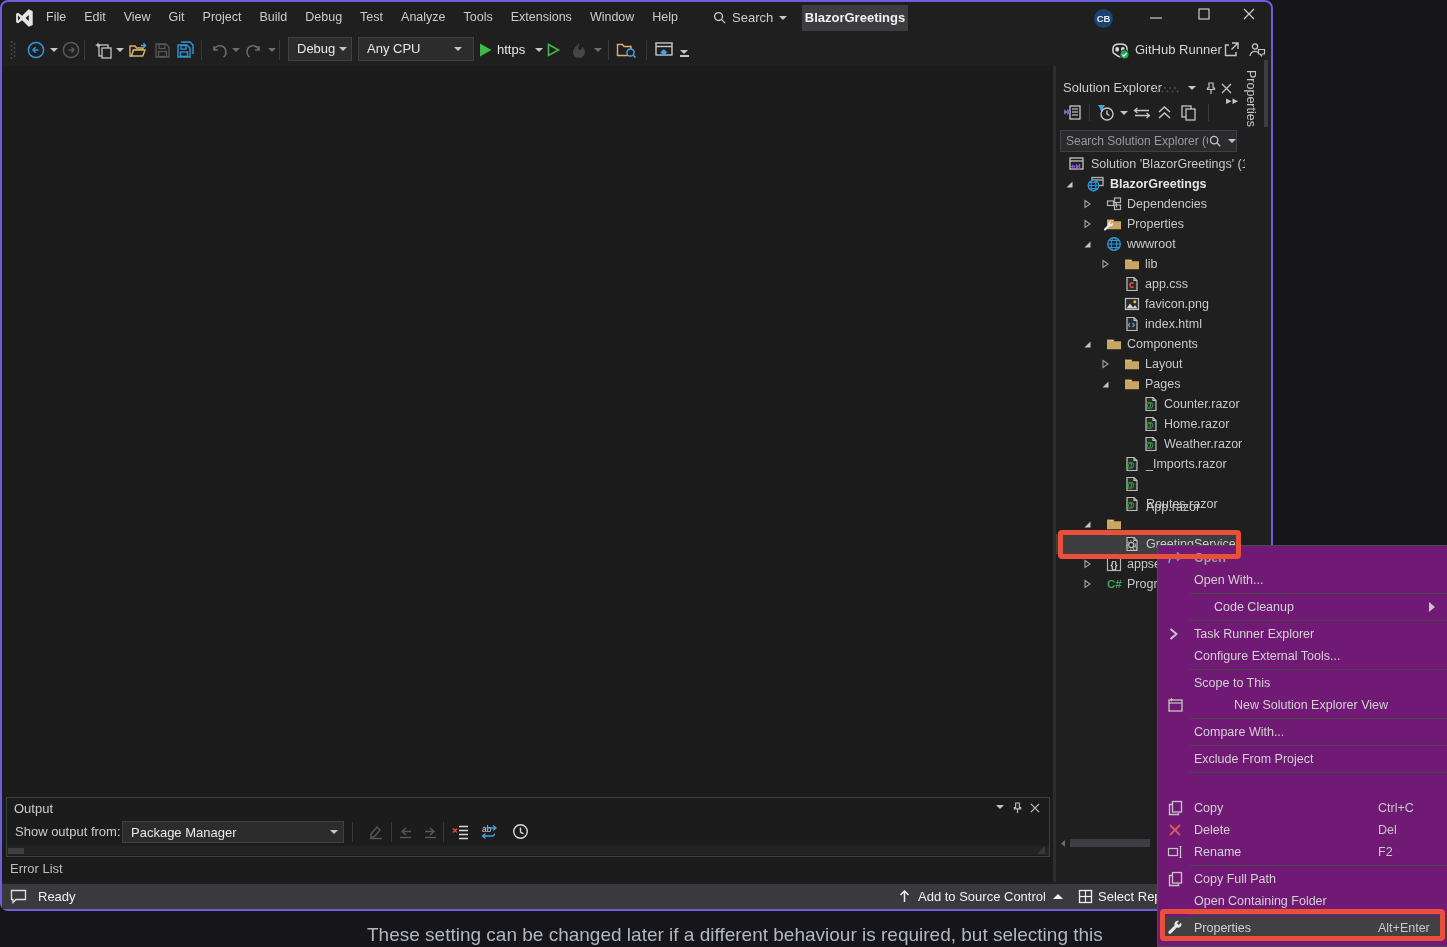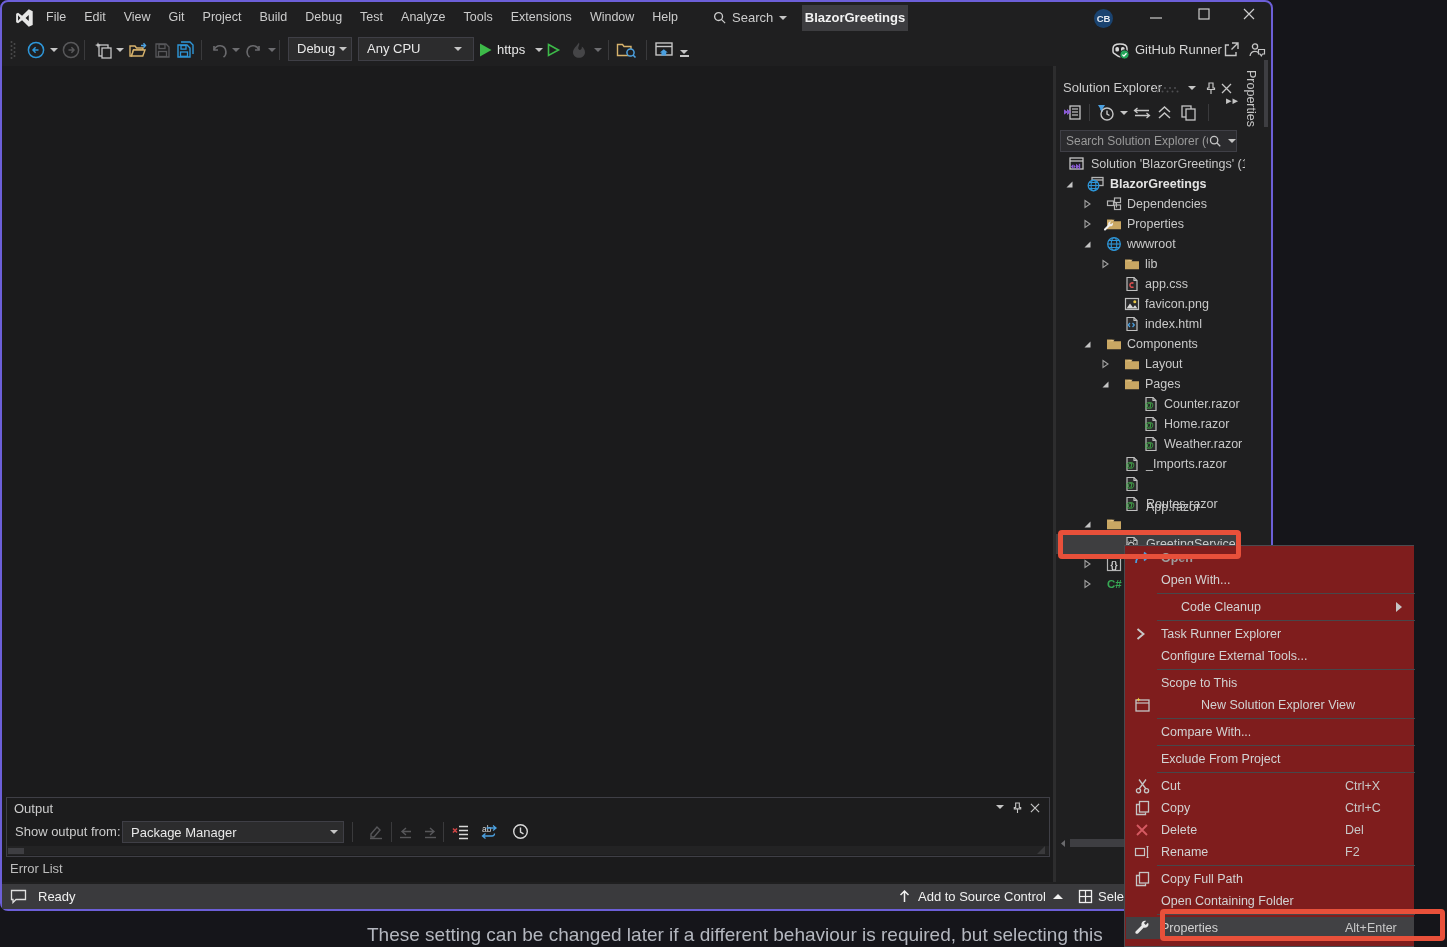--- a/index.html
+++ b/index.html
@@ -480,21 +480,21 @@
   </svg>
 <div class="abs" style="left:918px;top:884px;color:#f0f0f0;font-size:13px;line-height:25px;">Add to Source Control</div>
 <div class="abs" style="left:1053px;top:894px;width:0;height:0;border-left:5px solid transparent;border-right:5px solid transparent;border-bottom:5px solid #f0f0f0;"></div>
 <svg class="abs" style="left:1078px;top:889px;" width="15" height="15" viewBox="0 0 15 15">
     <rect x="1.5" y="1.5" width="12" height="12" fill="none" stroke="#f0f0f0" stroke-width="1.3"></rect>
     <line x1="1.5" y1="7.5" x2="13.5" y2="7.5" stroke="#f0f0f0" stroke-width="1.2"></line>
     <line x1="7.5" y1="1.5" x2="7.5" y2="13.5" stroke="#f0f0f0" stroke-width="1.2"></line>
   </svg>
 <div class="abs" style="left:1098px;top:884px;color:#f0f0f0;font-size:13px;line-height:25px;">Select Repo</div>
 
-<div id="ctx" class="abs" style="left:1124px;top:545px;width:290px;height:402px;background:#7f1d1d;border:1px solid #4a4a4f;border-right:none;z-index:10;">
+<div id="ctx" class="abs" style="left:1157px;top:545px;width:290px;height:402px;background:#701a75;border:1px solid #4a4a4f;border-right:none;z-index:10;">
 <div class="mi" style="left:0;top:1.0px;">
       <svg class="abs" style="left:8px;top:3px;" width="20" height="16" viewBox="0 0 20 16">
         <path d="M3 13c0-4 2.5-6.5 6.5-6.5h5" fill="none" stroke="#4ba0e0" stroke-width="1.7"></path>
         <path d="M11 2.5 15.5 6.5 11 10.5" fill="none" stroke="#4ba0e0" stroke-width="1.7"></path>
       </svg>
       <div class="lbl" style="font-weight:bold;color:#9d9d9d;">Open</div>
     </div>
 <div class="mi" style="left:0;top:23.0px;">
       <div class="lbl" style="color:#d2d2d2;">Open With...</div>
     </div>
@@ -527,29 +527,20 @@
     </div>
 <div class="msep" style="top:172.0px;"></div>
 <div class="mi" style="left:0;top:175.0px;">
       <div class="lbl" style="color:#d2d2d2;">Compare With...</div>
     </div>
 <div class="msep" style="top:199.0px;"></div>
 <div class="mi" style="left:0;top:202.0px;">
       <div class="lbl" style="color:#d2d2d2;">Exclude From Project</div>
     </div>
 <div class="msep" style="top:226.0px;"></div>
-<div class="mi" style="left:0;top:229.0px;">
-      <svg class="abs" style="left:10px;top:3px;" width="15" height="16" viewBox="0 0 15 16">
-        <path d="M4 1.5 11 11 M11 1.5 4 11" stroke="#c5c5c5" stroke-width="1.3"></path>
-        <circle cx="3.5" cy="12.8" r="2.1" fill="none" stroke="#c5c5c5" stroke-width="1.3"></circle>
-        <circle cx="11.5" cy="12.8" r="2.1" fill="none" stroke="#c5c5c5" stroke-width="1.3"></circle>
-      </svg>
-      <div class="lbl" style="color:#d2d2d2;">Cut</div>
-      <div class="sc">Ctrl+X</div>
-    </div>
 <div class="mi" style="left:0;top:251.0px;">
       <svg class="abs" style="left:10px;top:3px;" width="15" height="16" viewBox="0 0 15 16">
         <rect x="4.5" y="1.5" width="9" height="10.5" fill="none" stroke="#c5c5c5" stroke-width="1.3"></rect>
         <path d="M4.5 4.5H1.5v10h9v-2" fill="none" stroke="#c5c5c5" stroke-width="1.3"></path>
       </svg>
       <div class="lbl" style="color:#d2d2d2;">Copy</div>
       <div class="sc">Ctrl+C</div>
     </div>
 <div class="mi" style="left:0;top:273.0px;">
       <svg class="abs" style="left:10px;top:4px;" width="14" height="14" viewBox="0 0 14 14">

